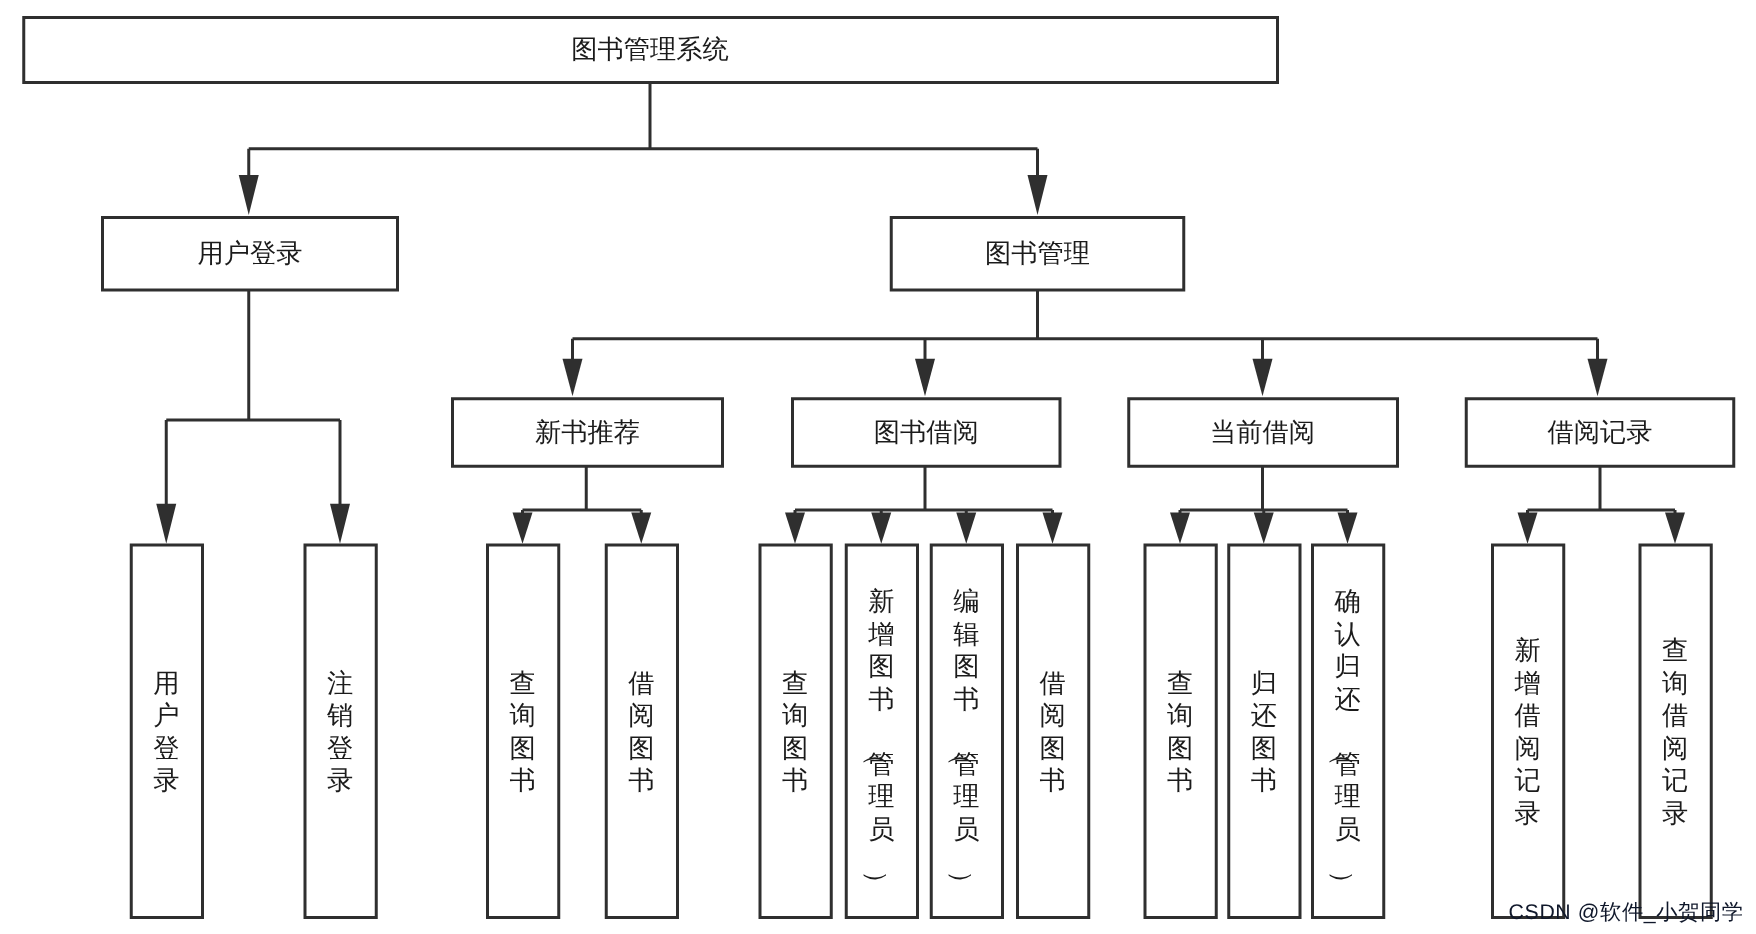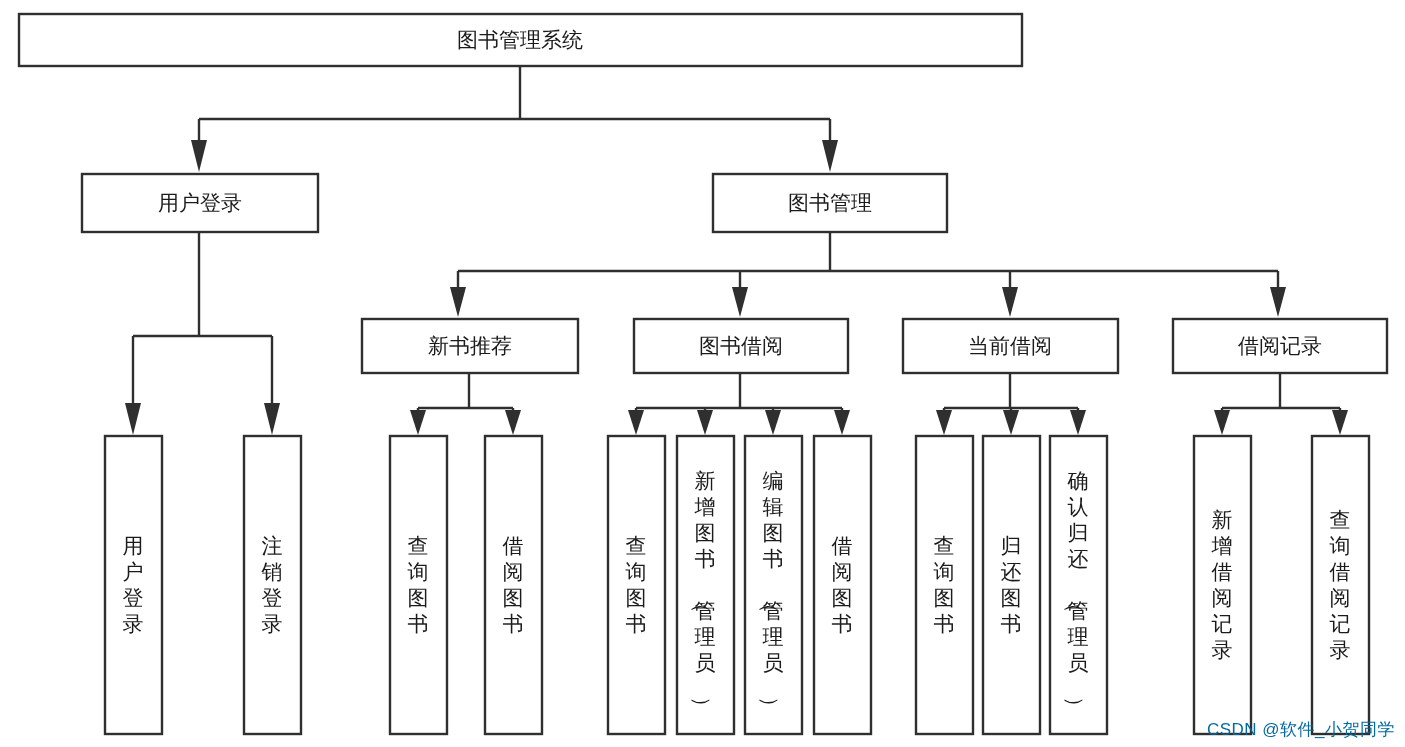--- a/index.html
+++ b/index.html
@@ -55,21 +55,21 @@
     font-family: "Liberation Sans", "DejaVu Sans", sans-serif;
     font-size: 21px;
     text-anchor: middle;
   }
   .watermark {
     position: absolute;
     right: 10px;
     bottom: 6px;
     font-family: "Liberation Sans", "DejaVu Sans", sans-serif;
     font-size: 17px;
-    color: #0369a1;
+    color: #0f172a;
     letter-spacing: 0.5px;
     white-space: nowrap;
     user-select: none;
   }
 </style>
 </head>
 <body>
 
 <div id="diagram-root">
 

